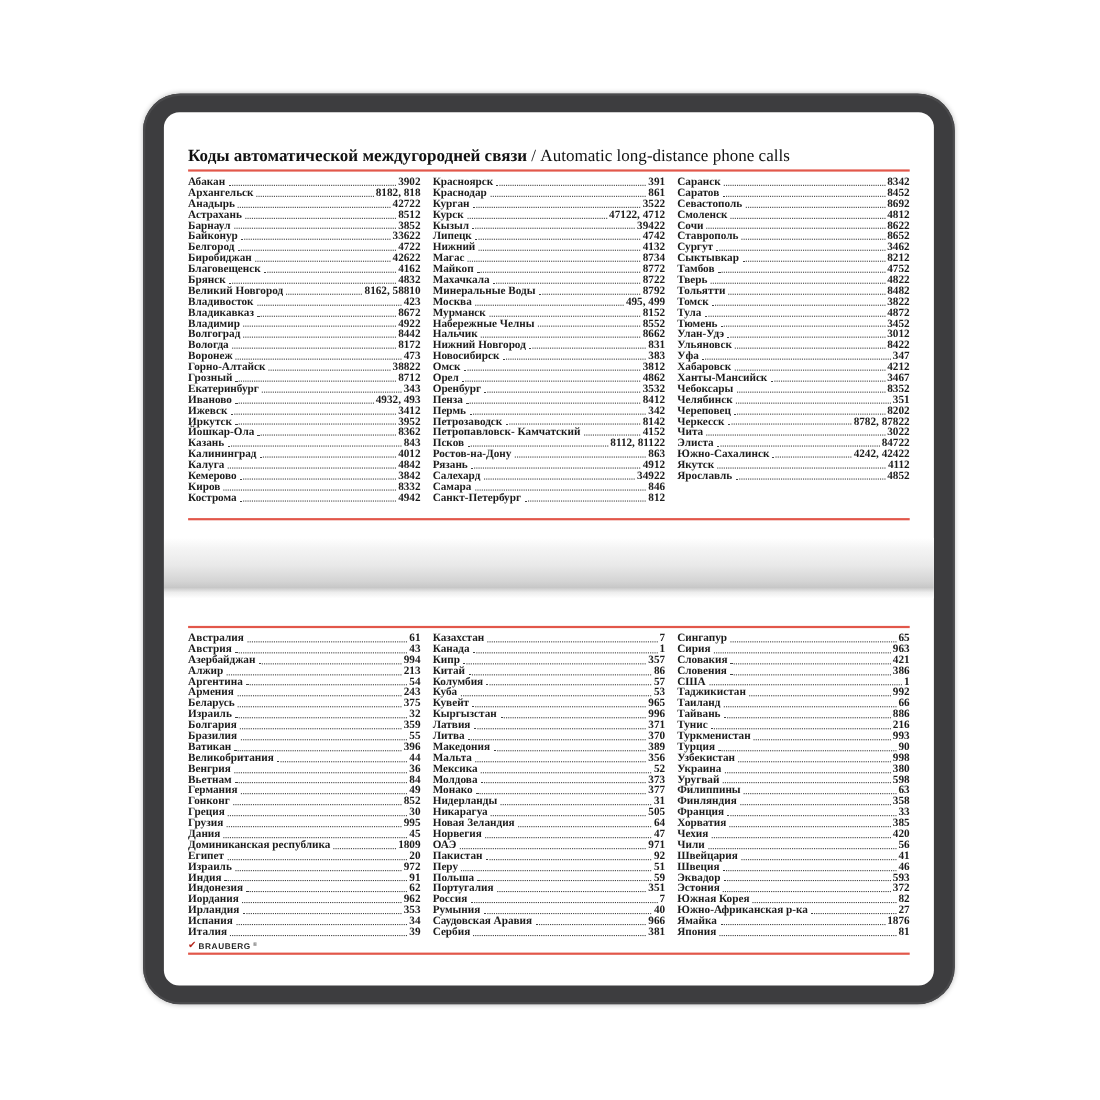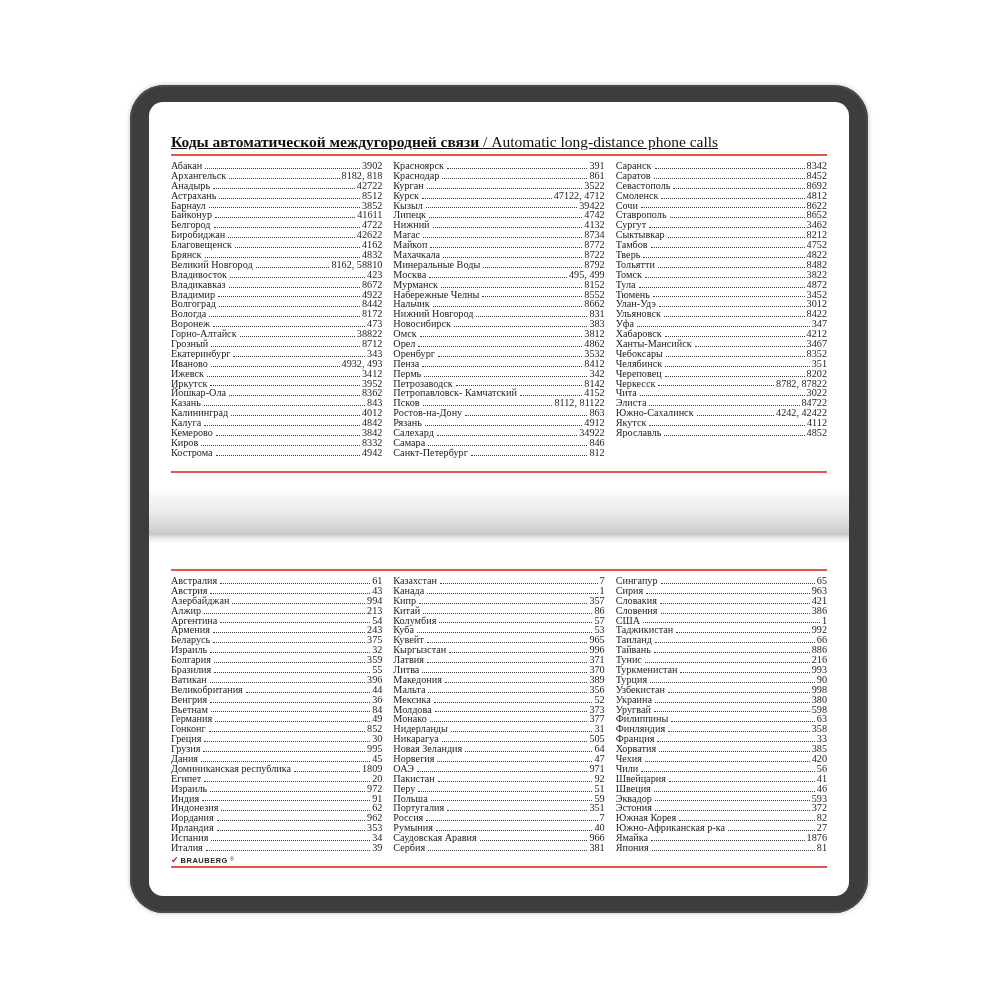--- a/index.html
+++ b/index.html
@@ -18,26 +18,26 @@
     position:absolute; left:19px; top:17px; width:700px; height:794px;
     background:#ffffff; border-radius:14px; overflow:hidden;
   }
   .seam {
     position:absolute; left:0; top:387px; width:100%; height:55px;
     background:linear-gradient(180deg,#ffffff 0%,#f4f4f4 18%,#e9e9e9 45%,#d4d4d4 72%,#c7c7c7 82%,#ededed 90%,#ffffff 100%);
   }
   .content { position:absolute; left:22px; width:656px; }
   .content-top { top:31px; }
   .content-bottom { top:464px; }
-  .page-header { font-size:15.5px; line-height:18px; white-space:nowrap; color:#111;text-decoration:underline; }
+  .page-header { font-size:15.5px; line-height:18px; white-space:nowrap; color:#111; }
   .page-header .ru { font-weight:bold; }
   .page-header .en { font-weight:normal; }
   .rule { height:2px; background:#e2574a; margin-top:3px; }
   .rule-bottom { margin-top:0; }
-  .cols { display:flex; gap:11px; margin-top:5px; }
+  .cols { display:flex; gap:11px; margin-top:5px;font-weight:bold; }
   .col { flex:1; min-width:0; }
   .entry { display:flex; height:9.9px; font-size:10.2px; line-height:9.9px; color:#1c1c1c; }
   .entry .n { white-space:nowrap; }
   .entry .dots { flex:1; margin:0 2px 2px 3px; border-bottom:1px dotted #3f3f3f; min-width:6px; }
   .entry .c { white-space:nowrap; }
   .footer-row { height:11px; margin-top:2px; display:flex; align-items:center; }
   .brand { display:flex; align-items:center; gap:2px; }
   .brand-check {
     font-family:"DejaVu Sans", sans-serif; font-weight:bold;
     font-size:9px; line-height:9px; color:#b5271d;
@@ -86,21 +86,21 @@
               <span class="c">8512</span>
             </div>
             <div class="entry">
               <span class="n">Барнаул</span>
               <span class="dots"></span>
               <span class="c">3852</span>
             </div>
             <div class="entry">
               <span class="n">Байконур</span>
               <span class="dots"></span>
-              <span class="c">41611</span>
+              <span class="c">33622</span>
             </div>
             <div class="entry">
               <span class="n">Белгород</span>
               <span class="dots"></span>
               <span class="c">4722</span>
             </div>
             <div class="entry">
               <span class="n">Биробиджан</span>
               <span class="dots"></span>
               <span class="c">42622</span>

